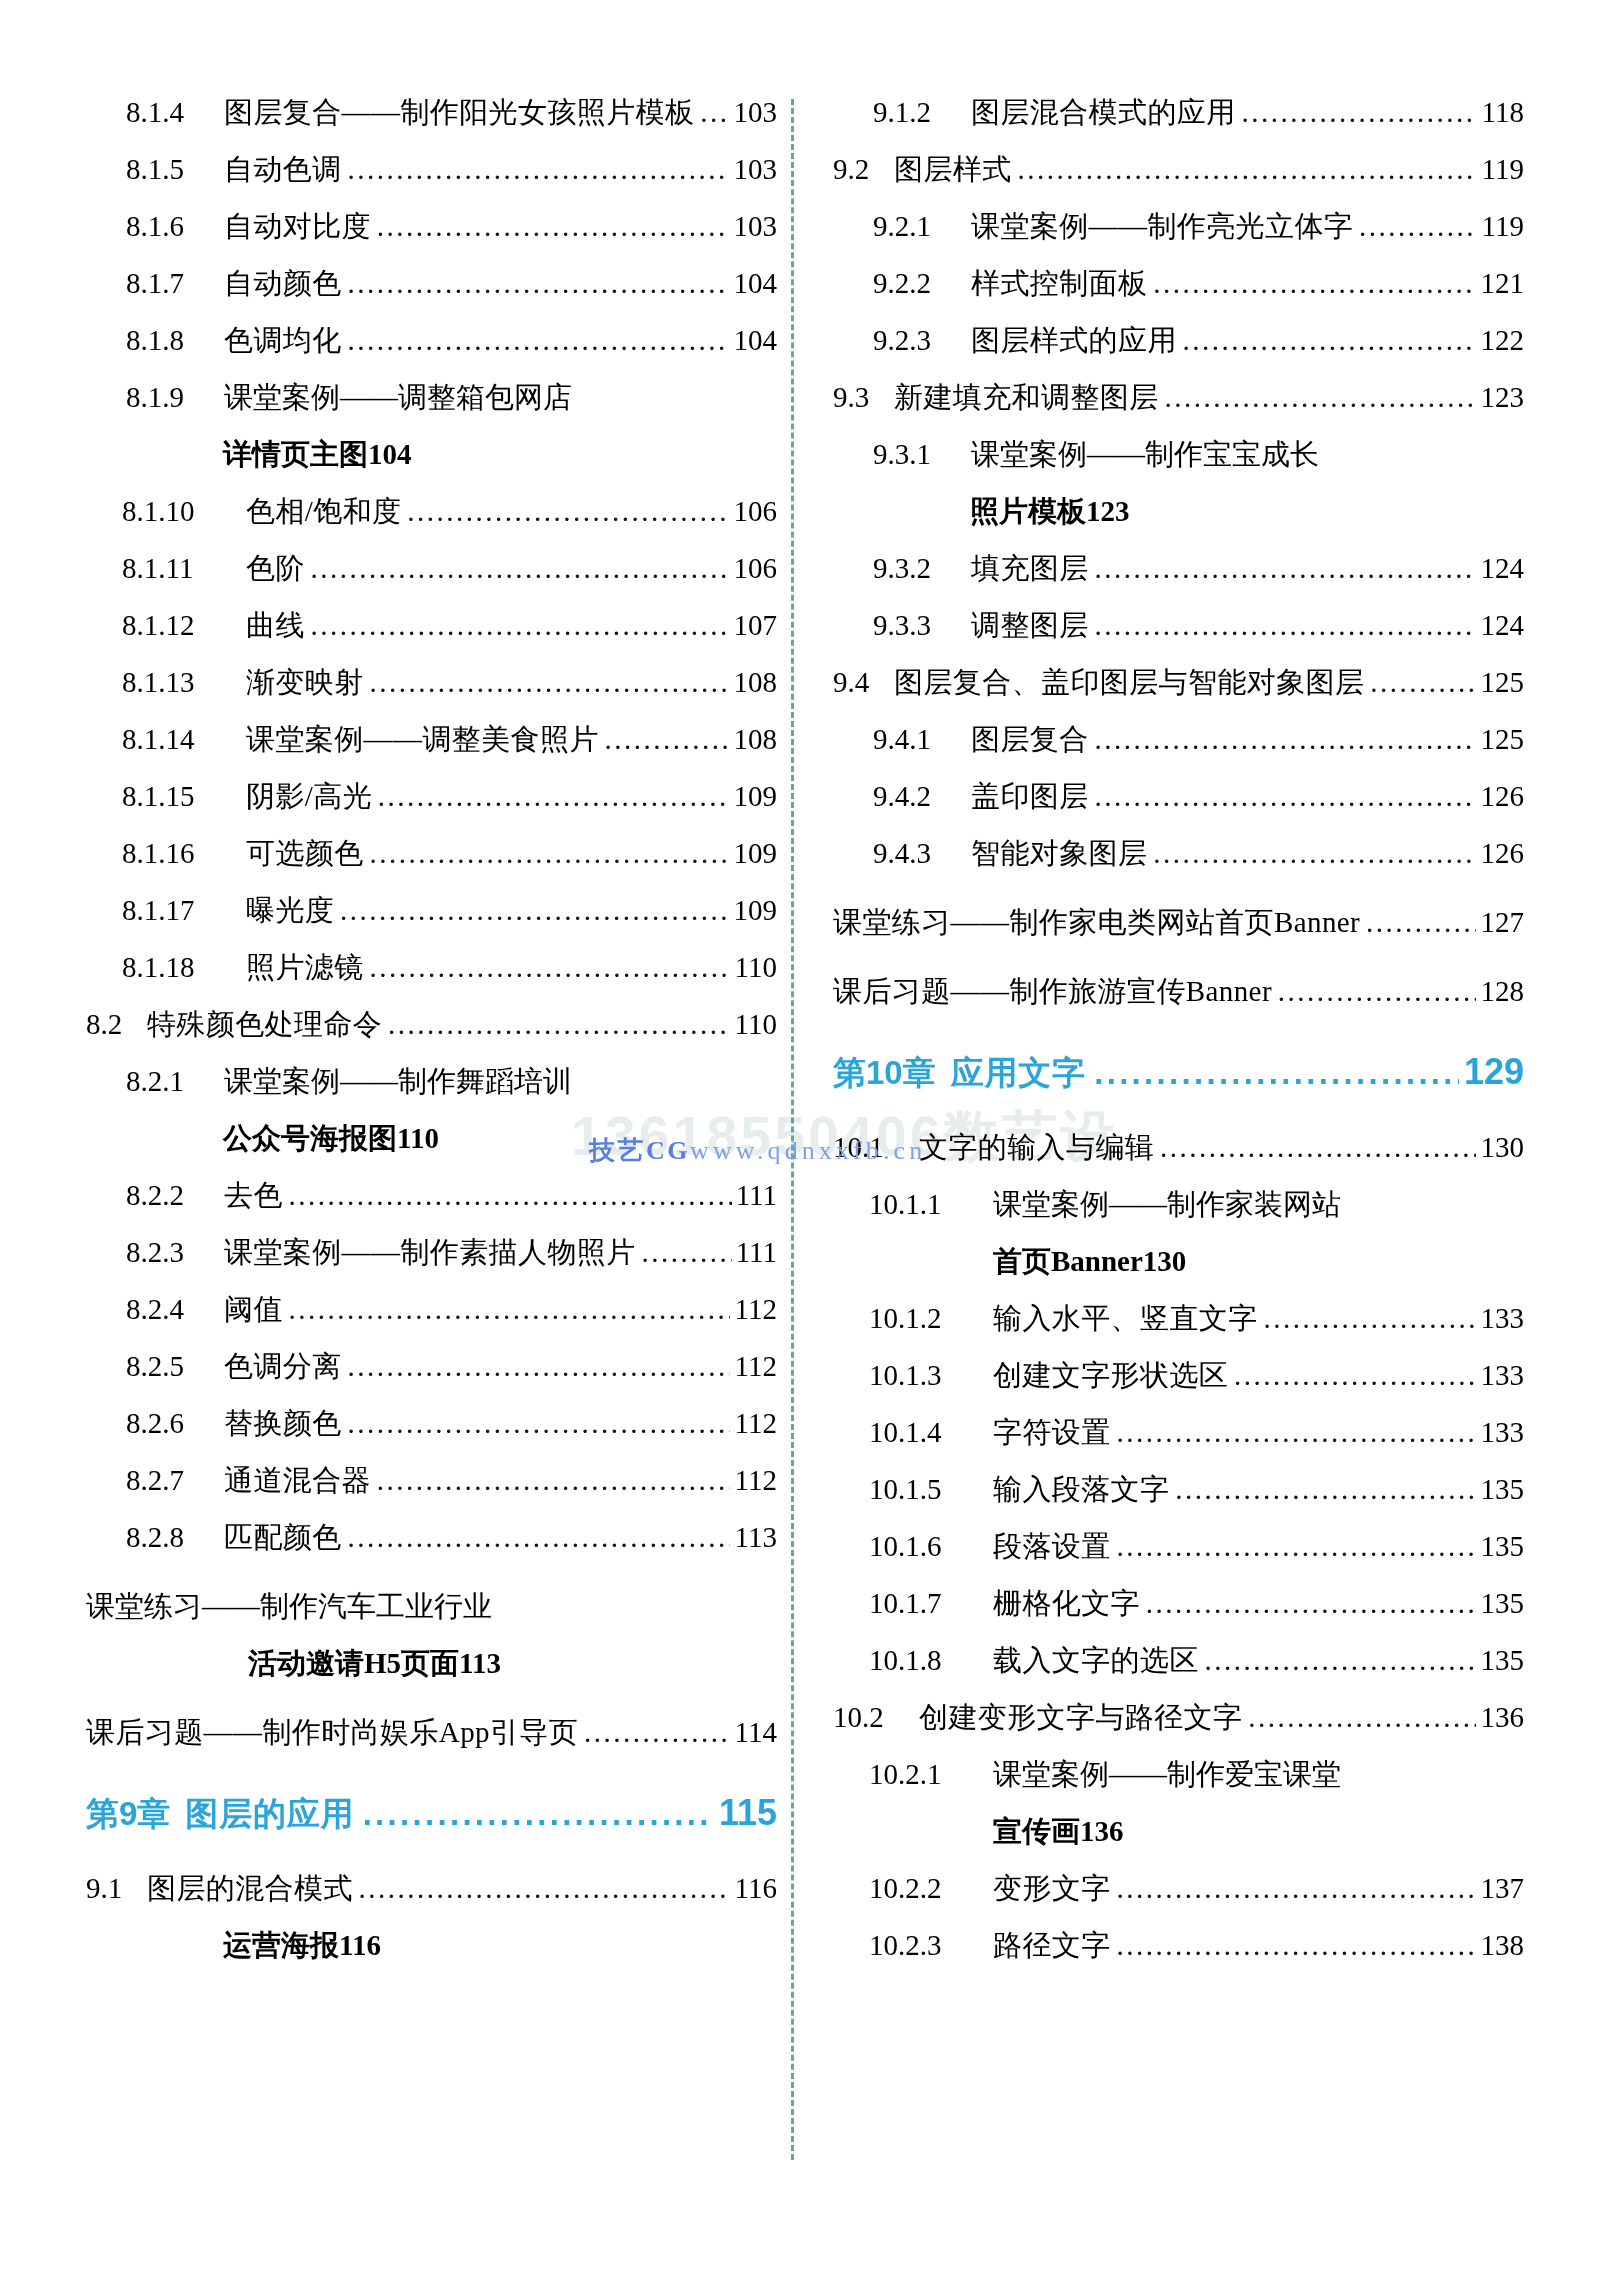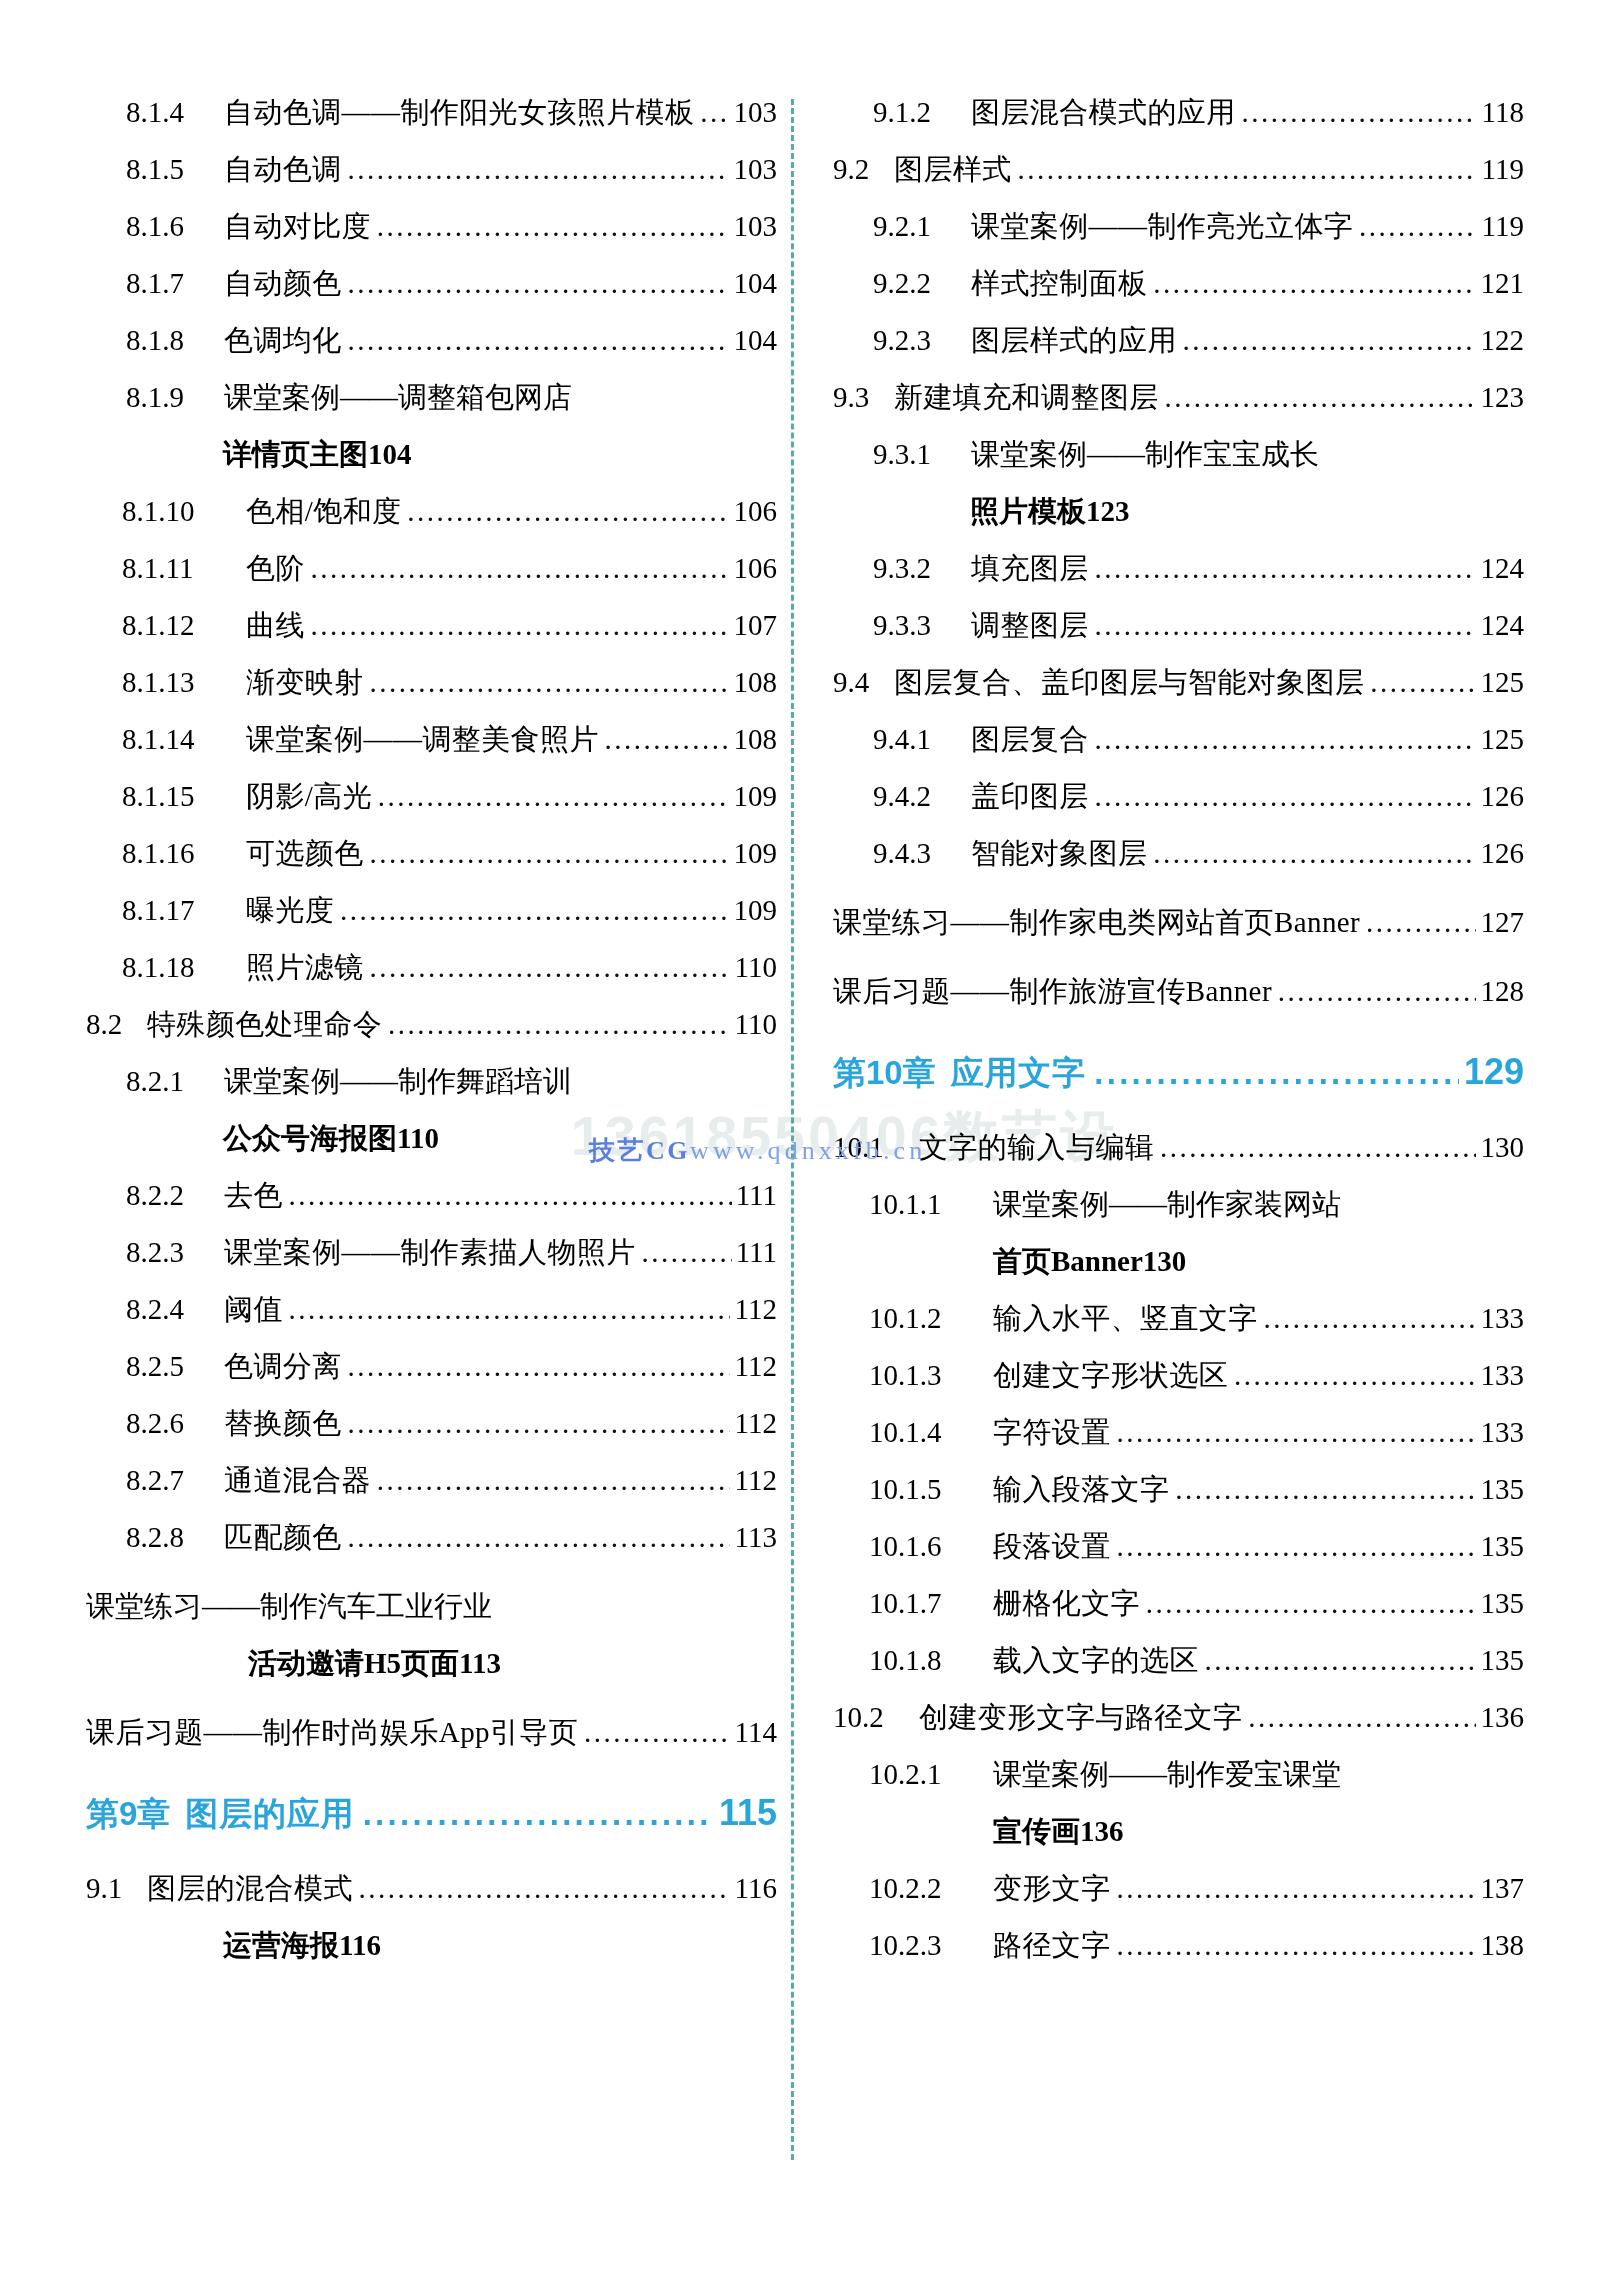--- a/index.html
+++ b/index.html
@@ -196,21 +196,21 @@
 
   <div class="wm wm-back">13618550406数艺设</div>
   <div class="wm wm-front"><span>技艺CG</span><span class="wm-light">www.qdnxxfb.cn</span></div>
 
   <div class="divider"></div>
 
   <div class="columns">
     <div class="col col-left" id="col-left">
         <div class="entry lvl2">
           <span class="num num-w2">8.1.4</span>
-          <span class="title">自动色调——制作阳光女孩照片模板</span>
+          <span class="title">图层复合——制作阳光女孩照片模板</span>
           <span class="leader"></span>
           <span class="page">103</span>
         </div>
         <div class="entry lvl2">
           <span class="num num-w2">8.1.5</span>
           <span class="title">自动色调</span>
           <span class="leader"></span>
           <span class="page">103</span>
         </div>
         <div class="entry lvl2">

